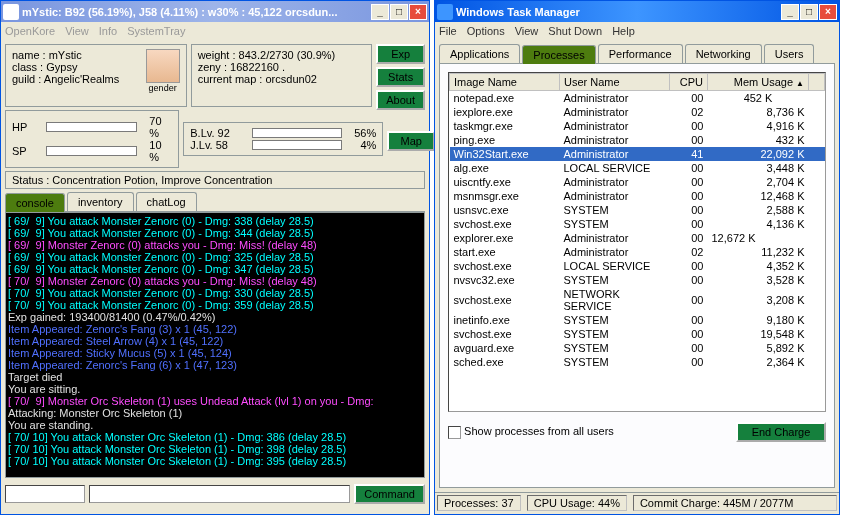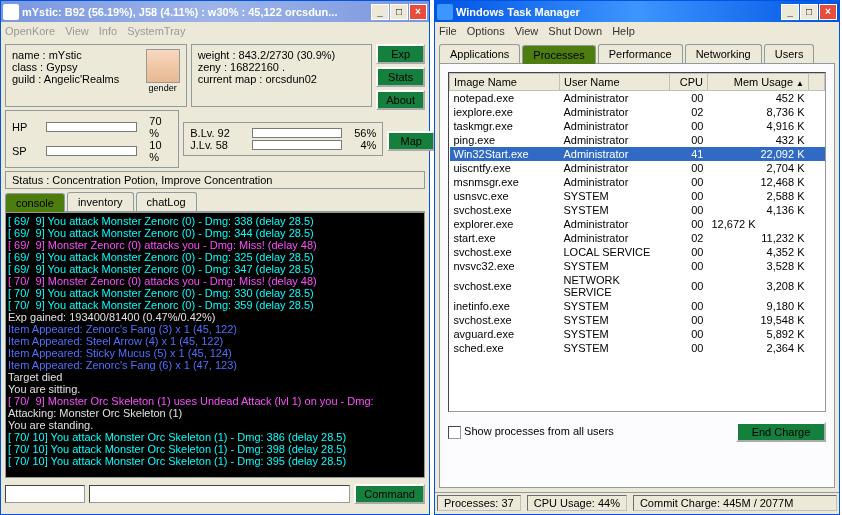--- a/index.html
+++ b/index.html
@@ -166,21 +166,21 @@
             <th style="width:38px;text-align:right;">CPU</th>
             <th style="text-align:right;"><span>Mem Usage</span><span class="sort-icon">▲</span></th>
             <th style="width:16px;"></th>
           </tr>
             </thead>
           <tbody id="proc-body">
               <tr>
                 <td>notepad.exe</td>
                 <td>Administrator</td>
                 <td style="text-align:right">00</td>
-                <td style="text-align:right">452 K</td>
+                <td style="text-align:center">452 K</td>
                 <td></td>
               </tr>
               <tr>
                 <td>iexplore.exe</td>
                 <td>Administrator</td>
                 <td style="text-align:right">02</td>
                 <td style="text-align:right">8,736 K</td>
                 <td></td>
               </tr>
               <tr>
@@ -195,20 +195,27 @@
                 <td>Administrator</td>
                 <td style="text-align:right">00</td>
                 <td style="text-align:right">432 K</td>
                 <td></td>
               </tr>
               <tr class="selected">
                 <td>Win32Start.exe</td>
                 <td>Administrator</td>
                 <td style="text-align:right">41</td>
                 <td style="text-align:right">22,092 K</td>
+                <td></td>
+              </tr>
+              <tr>
+                <td>alg.exe</td>
+                <td>LOCAL SERVICE</td>
+                <td style="text-align:right">00</td>
+                <td style="text-align:right">3,448 K</td>
                 <td></td>
               </tr>
               <tr>
                 <td>uiscntfy.exe</td>
                 <td>Administrator</td>
                 <td style="text-align:right">00</td>
                 <td style="text-align:right">2,704 K</td>
                 <td></td>
               </tr>
               <tr>

